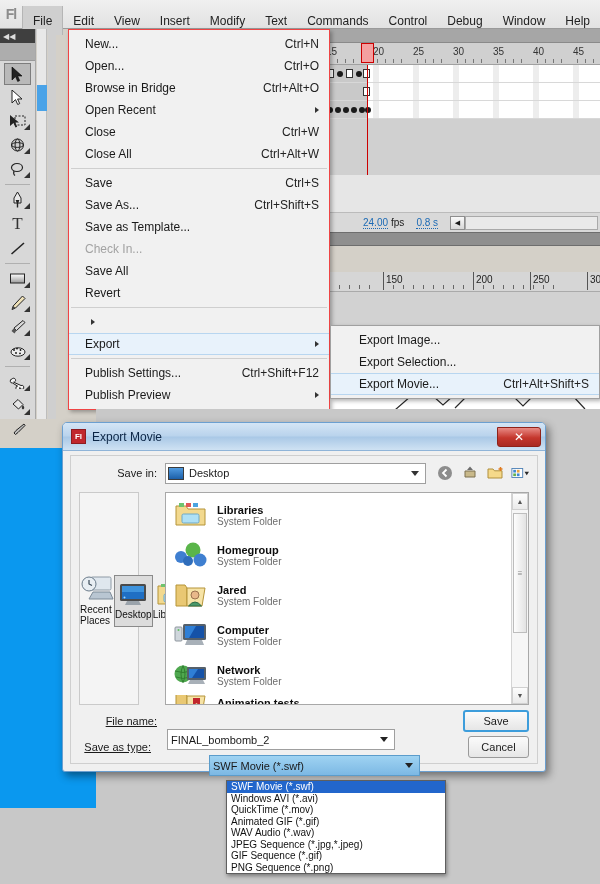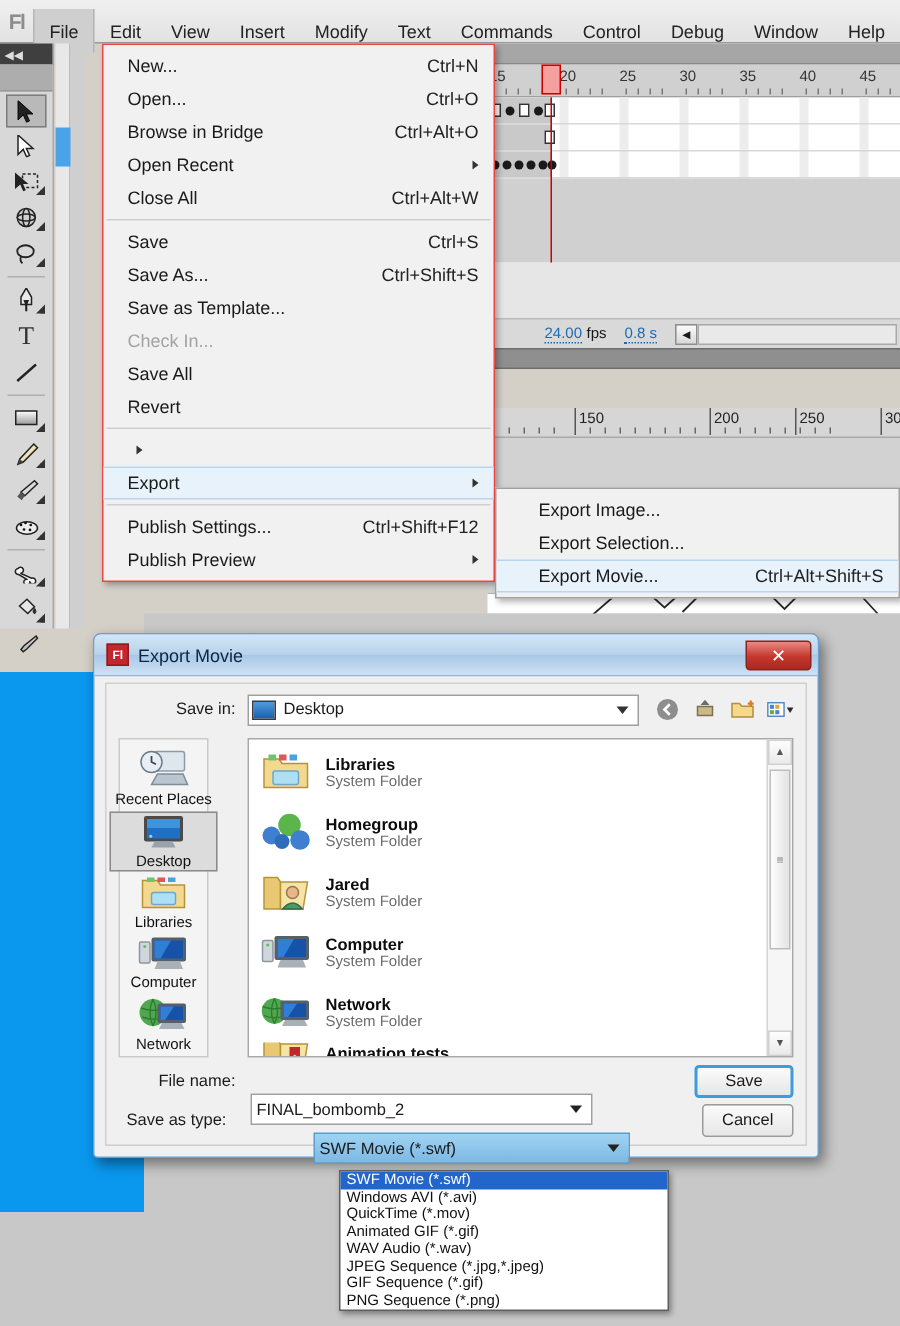--- a/index.html
+++ b/index.html
@@ -111,38 +111,38 @@
 
   .saverow{height:34px;display:flex;align-items:center;padding:0 8px;}
   .saverow .lab{width:78px;text-align:right;font-size:11px;margin-right:8px;}
   .combo{flex:1;height:21px;background:#fff;border:1px solid #9f9f9f;display:flex;align-items:center;padding:0 2px;font-size:11px;}
   .combo .mon{width:16px;height:13px;background:linear-gradient(#4f9ae0,#1c5fa8);border:1px solid #3b3b3b;margin-right:5px;position:relative;}
   .combo .caret{margin-left:auto;width:0;height:0;border-left:4px solid transparent;border-right:4px solid transparent;border-top:5px solid #333;margin-right:4px;}
   .navicons{display:flex;align-items:center;gap:7px;margin-left:10px;}
   .navic{width:18px;height:18px;display:flex;align-items:center;justify-content:center;}
 
   .places{position:absolute;left:8px;top:36px;width:60px;bottom:58px;
-    background:#f4f4f4;border:1px solid #cacaca;display:flex;flex-direction:column;align-items:center;padding-top:6px;}
+    background:#f4f4f4;border:1px solid #cacaca;display:flex;align-items:center;padding-top:6px;}
   .place{width:72px;height:52px;display:flex;flex-direction:column;align-items:center;justify-content:center;gap:1px;margin-bottom:2px;}
   .place.sel{background:#dcdcdc;border:1px solid #8a8a8a;}
   .place .pl-lbl{font-size:10px;color:#111;}
 
   .filelist{position:absolute;left:94px;top:36px;right:8px;bottom:58px;background:#fff;border:1px solid #a8a8a8;overflow:hidden;}
   .fl-inner{position:absolute;left:0;top:0;right:17px;bottom:0;padding-top:2px;}
   .frow{height:40px;display:flex;align-items:center;padding-left:8px;gap:9px;}
   .frow .ftexts{display:flex;flex-direction:column;gap:0px;}
   .frow .fname{font-size:11px;color:#0d0d0d;font-weight:bold;}
   .frow .fsub{font-size:10px;color:#6d6d6d;}
   .fscroll{position:absolute;right:0;top:0;width:17px;bottom:0;background:#f6f6f6;border-left:1px solid #d4d4d4;}
   .fsbtn{height:17px;display:flex;align-items:center;justify-content:center;font-size:7px;color:#555;border:1px solid #d0d0d0;background:linear-gradient(#fdfdfd,#eaeaea);}
   .fsthumb{position:absolute;top:20px;left:1px;width:14px;height:120px;border:1px solid #bdbdbd;background:linear-gradient(90deg,#fdfdfd,#e3e3e3);display:flex;align-items:center;justify-content:center;color:#888;font-size:8px;}
 
   .bottomrow{position:absolute;left:8px;bottom:30px;right:8px;height:24px;display:flex;align-items:center;}
   .bottomrow2{position:absolute;left:8px;bottom:4px;right:8px;height:24px;display:flex;align-items:center;gap:48px;}
-  .brlab{width:78px;text-align:right;font-size:11px;margin-right:10px;}
+  .brlab{width:78px;text-align:right;font-size:11px;margin-right:10px;text-decoration:underline;}
   .brcombo{width:228px;height:21px;background:#fff;border:1px solid #9f9f9f;display:flex;align-items:center;padding:0 3px;font-size:11px;margin-top:37px;}
   .brcombo.hi{background:linear-gradient(#9fd3f2,#7cb8e4);border:1px solid #5b9ccb;}
   .brcombo .caret{margin-left:auto;width:0;height:0;border-left:4px solid transparent;border-right:4px solid transparent;border-top:5px solid #222;margin-right:3px;}
   .dlgbtn{width:66px;height:22px;margin-left:auto;border:1px solid #9a9a9a;border-radius:3px;
     background:linear-gradient(#fbfbfb,#e6e6e6);font-size:11px;display:flex;align-items:center;justify-content:center;}
   .dlgbtn.def{border:2px solid #3d9ddb;}
 
   
   .typelist{position:absolute;left:226px;top:780px;width:220px;
     background:#fff;border:1px solid #5f5f5f;box-shadow:1px 2px 4px rgba(0,0,0,.4);z-index:60;}
@@ -420,20 +420,24 @@
         </div>
       <div class="mi">
           <span class="lbl">Browse in Bridge</span>
           <span class="sc">Ctrl+Alt+O</span>
         </div>
       <div class="mi">
           <span class="lbl">Open Recent</span>
           <span class="arrow"></span>
         </div>
       <div class="mi">
+          <span class="lbl">Close</span>
+          <span class="sc">Ctrl+W</span>
+        </div>
+      <div class="mi">
           <span class="lbl">Close All</span>
           <span class="sc">Ctrl+Alt+W</span>
         </div>
       <div class="sep"></div>
       <div class="mi">
           <span class="lbl">Save</span>
           <span class="sc">Ctrl+S</span>
         </div>
       <div class="mi">
           <span class="lbl">Save As...</span>

